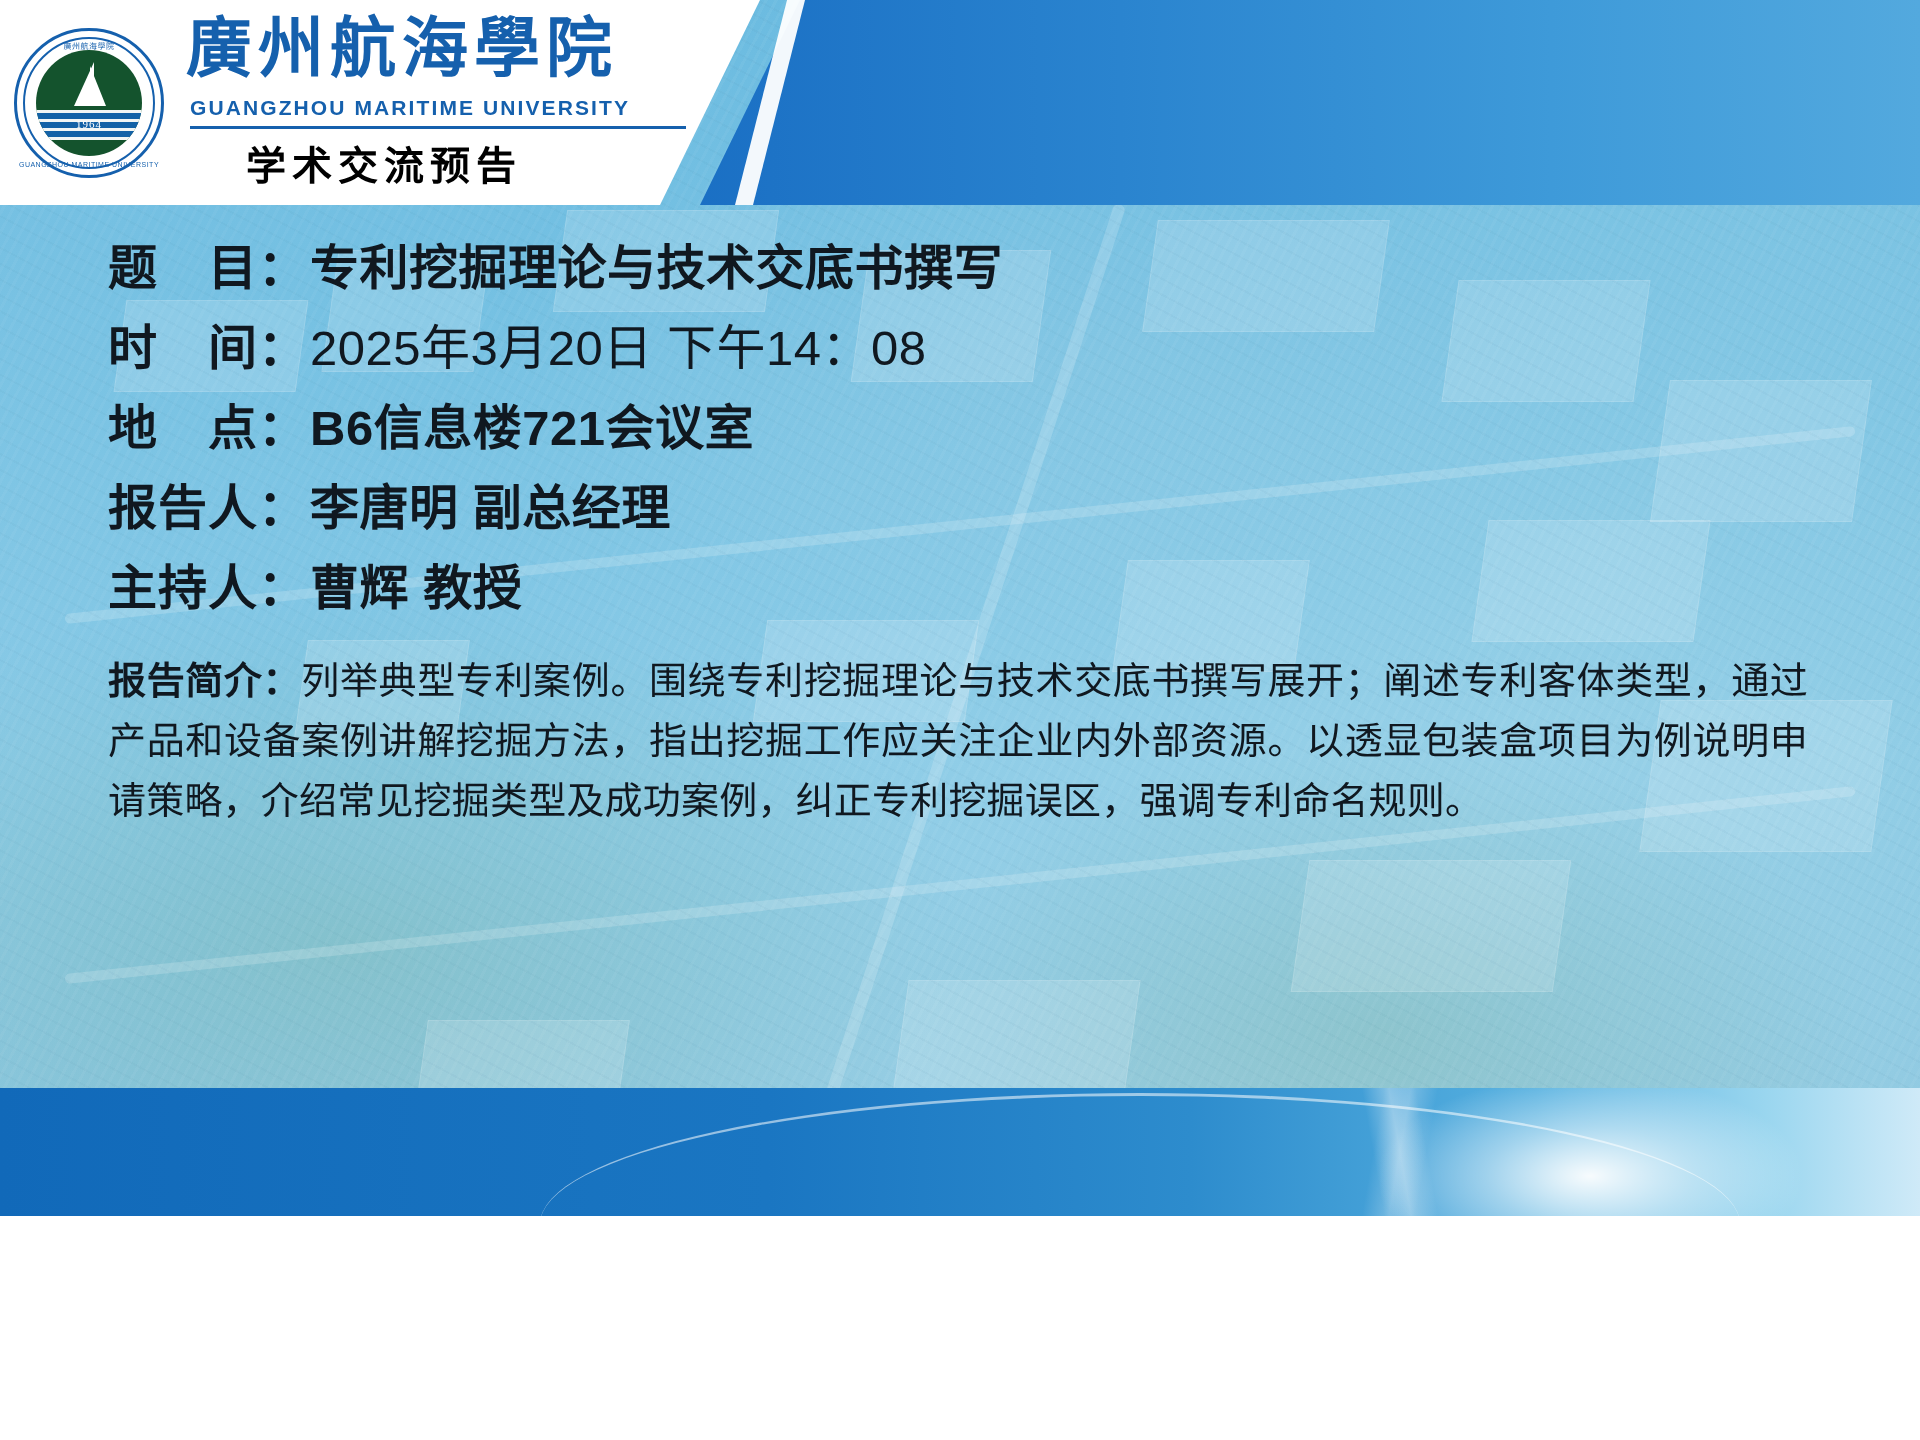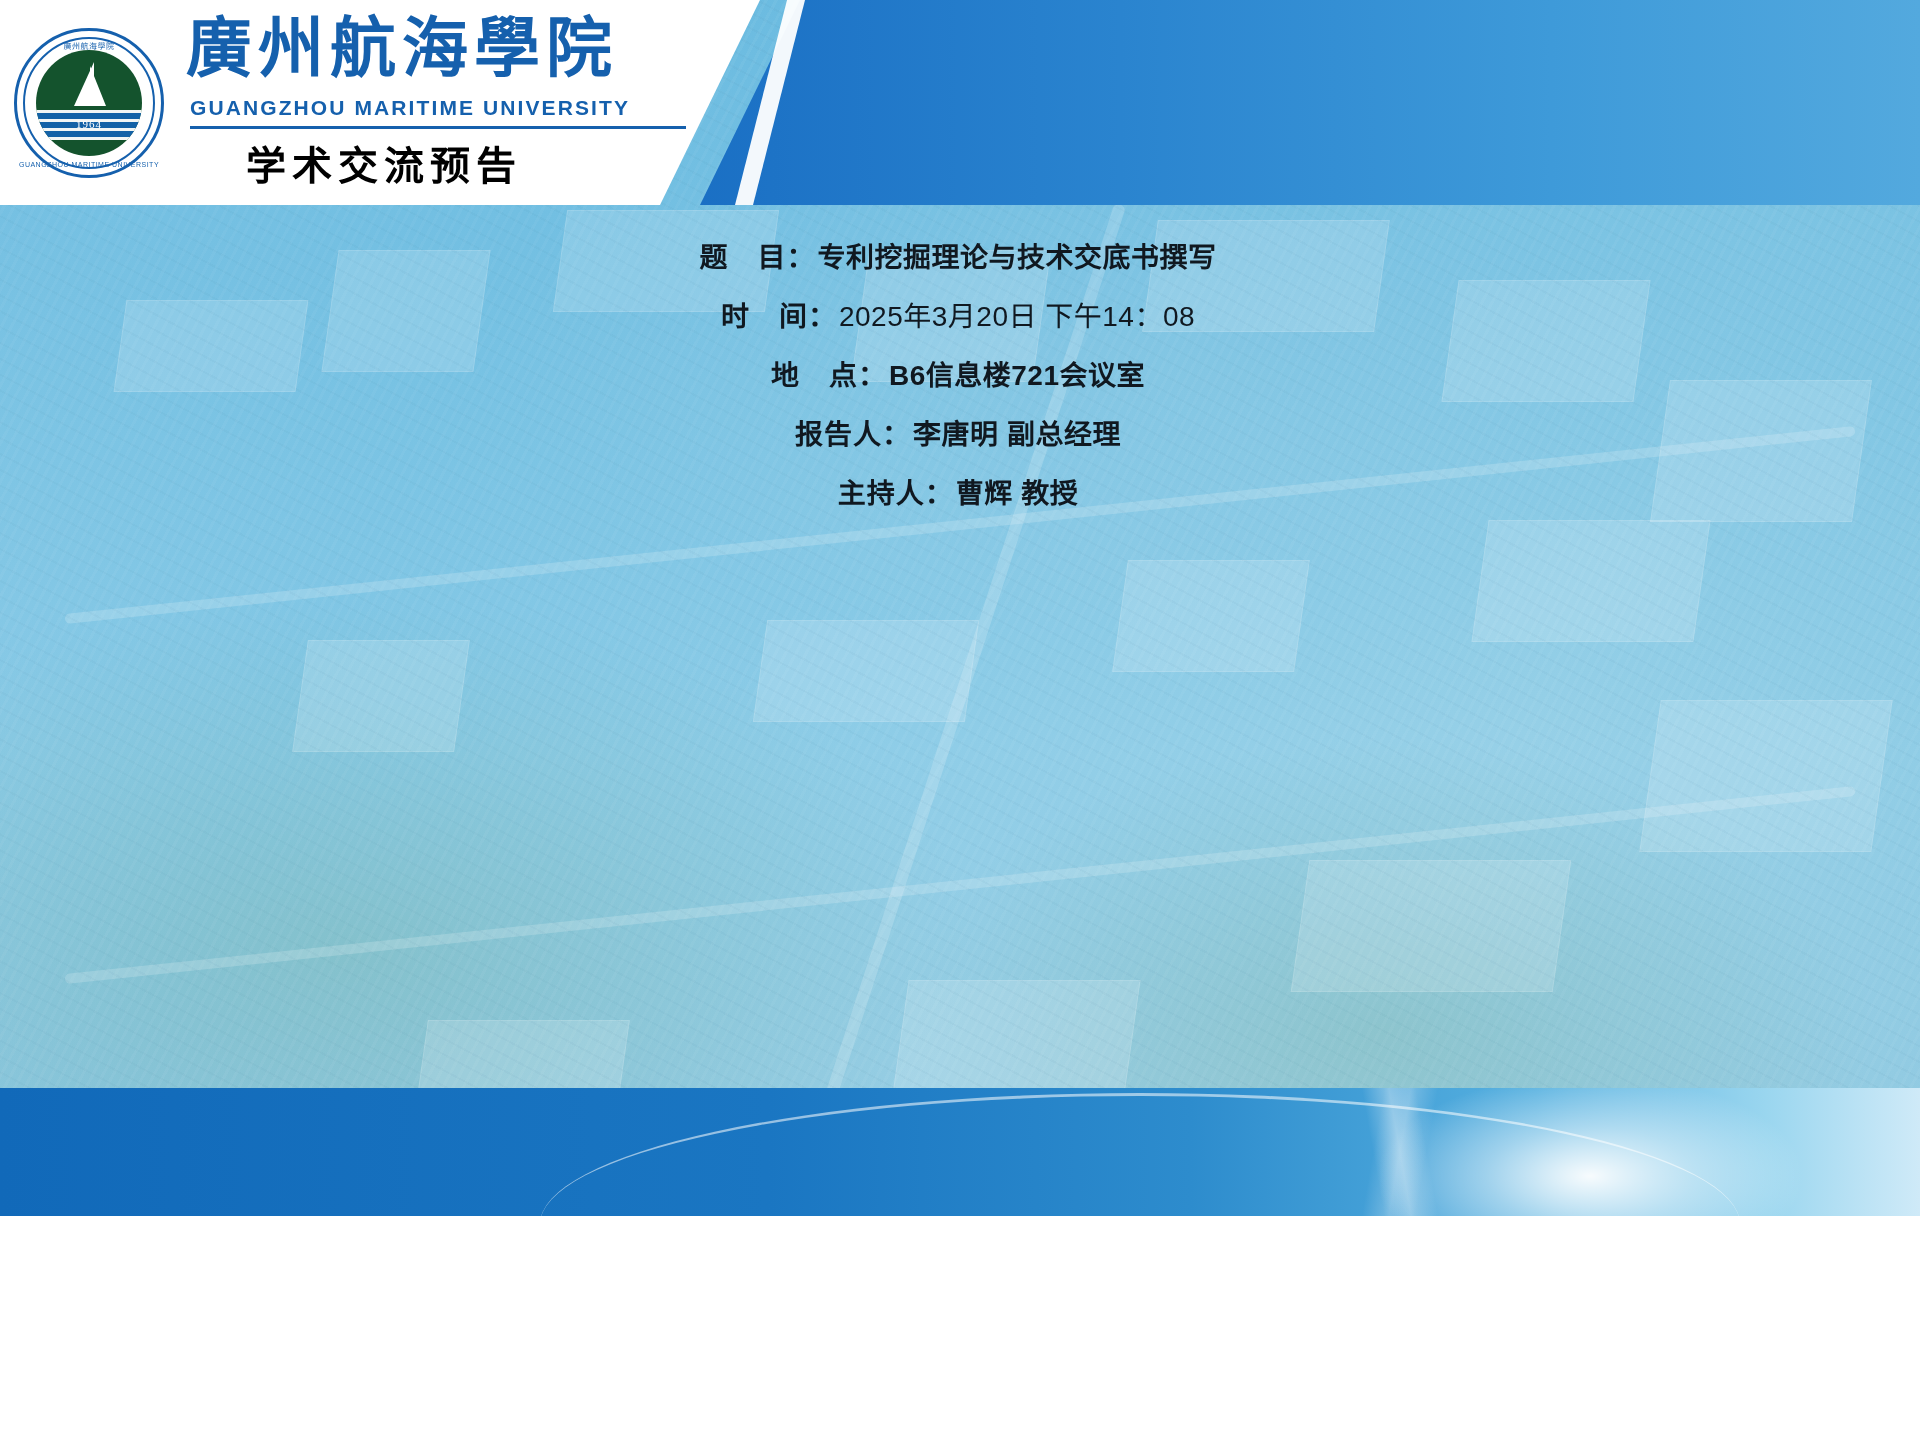--- a/index.html
+++ b/index.html
@@ -224,26 +224,25 @@
     left: 108px;
     top: 244px;
     width: 1700px;
   }
   .line {
     color: #101820;
     font-family: "Liberation Sans", "DejaVu Sans", sans-serif;
     white-space: nowrap;
   }
   .kv {
-    font-size: 28px;
+    font-size: 49px;
     line-height: 1.0;
     margin-bottom: 31px;
     display: flex;
     align-items: baseline;
-    justify-content: center;
   }
   .kv .k {
     font-weight: bold;
     letter-spacing: 1px;
   }
   .kv .v {
     margin-left: 2px;
     letter-spacing: .5px;
   }
   .kv .v.bold { font-weight: bold; }
@@ -372,20 +371,23 @@
       <span class="k">报告人：</span>
       <span class="v bold">李唐明  副总经理</span>
     </div>
 
     <div class="line kv">
       <span class="k">主持人：</span>
       <span class="v bold">曹辉  教授</span>
     </div>
 
 
+    <p class="para">
+      <span class="lead">报告简介：</span><span>列举典型专利案例。围绕专利挖掘理论与技术交底书撰写展开；阐述专利客体类型，通过产品和设备案例讲解挖掘方法，指出挖掘工作应关注企业内外部资源。以透显包装盒项目为例说明申请策略，介绍常见挖掘类型及成功案例，纠正专利挖掘误区，强调专利命名规则。</span>
+    </p>
 
   </div>
 
   <div class="footer">
     <div class="arc"></div>
     <div class="ray"></div>
     <div class="glow"></div>
   </div>
 
 </div>

